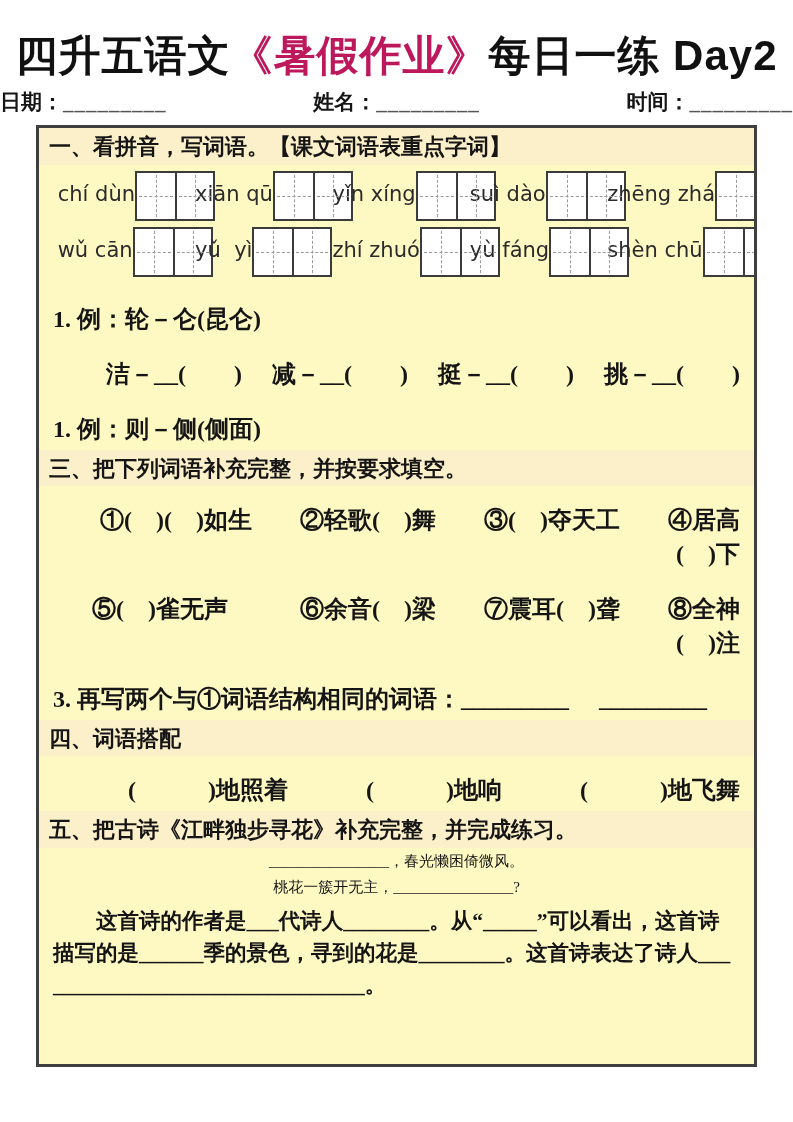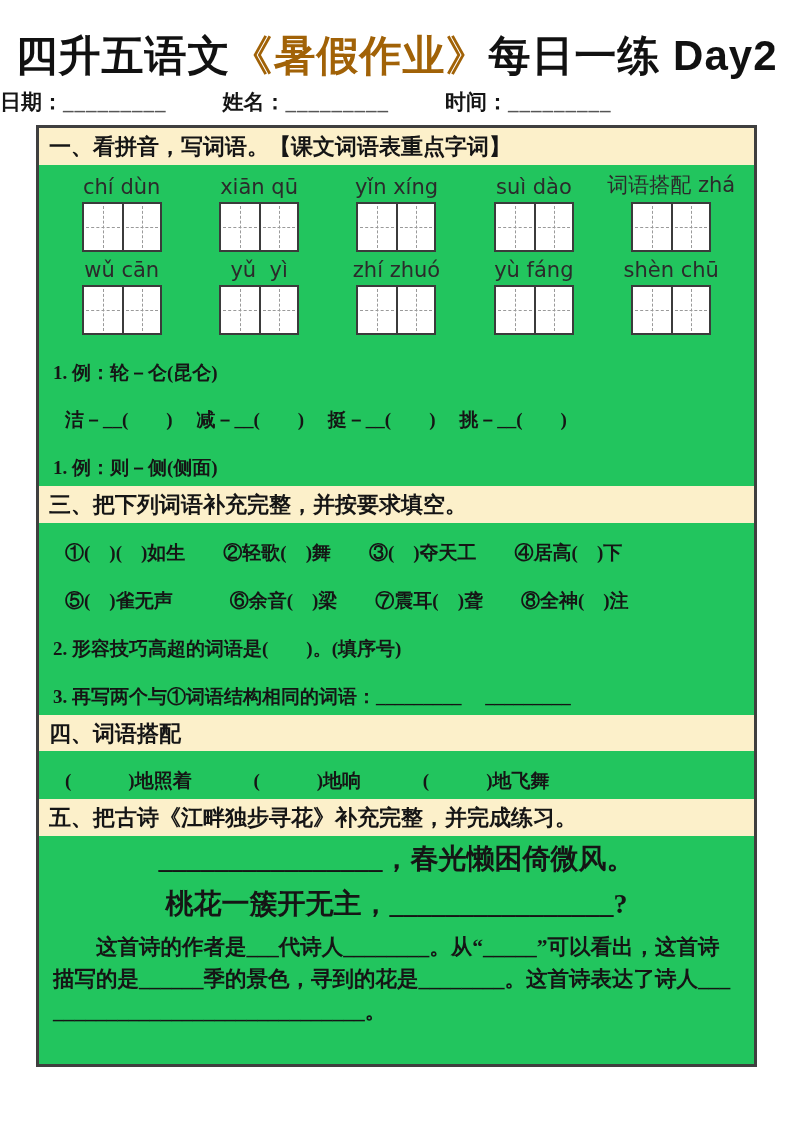--- a/index.html
+++ b/index.html
@@ -17,55 +17,55 @@
   .title {
     padding-top: 28px;
     text-align: center;
     font-family: "Liberation Sans", sans-serif;
     font-size: 42px;
     font-weight: 900;
     letter-spacing: 1px;
     color: #111;
     white-space: nowrap;
   }
-  .title .hl { color: #a16207; }
+  .title .hl { color: #be185d; }
   
   .meta {
     display: flex;
-    justify-content: flex-start;
+    justify-content: space-between;
     gap: 56px;
     margin-top: 4px;
     font-size: 21px;
     font-weight: 700;
     white-space: pre;
   }
   .meta .blank { color: #555; letter-spacing: 1px; }
   
   .box {
     margin: 9px 36px 0;
     height: 942px;
     border: 3px solid #3f3f3f;
     overflow: hidden;
-    background: #22c55e;
+    background: #fef9c3;
   }
   .band {
     background: #fcf0ca;
     font-size: 22px;
     font-weight: 700;
     padding: 5px 10px 4px;
     line-height: 1.25;
   }
   
   .pin-row {
     display: flex;
     justify-content: space-around;
     align-items: flex-end;
     padding: 6px 14px 0;
   }
-  .pcol { display: flex; flex-direction: column; align-items: center; width: 128px; }
+  .pcol { display: flex; align-items: center; width: 128px; }
   .pinyin {
     font-family: "DejaVu Sans", sans-serif;
     font-size: 21px;
     color: #2b2b2b;
     white-space: pre;
     margin-bottom: 3px;
   }
   .tian { display: flex; border: 2px solid #3b3b3b; background: #fff; }
   .cell { position: relative; width: 38px; height: 46px; }
   .cell + .cell { border-left: 2px solid #3b3b3b; }
@@ -73,32 +73,32 @@
     content: ""; position: absolute; left: 50%; top: 2px; bottom: 2px;
     border-left: 1.5px dashed #9a9a9a;
   }
   .cell::after {
     content: ""; position: absolute; top: 50%; left: 2px; right: 2px;
     border-top: 1.5px dashed #9a9a9a;
   }
   .grids-gap { height: 8px; }
   
   .line {
-    font-size: 19px;
+    font-size: 24px;
     font-weight: 700;
     padding: 17px 14px 4px;
     line-height: 1.42;
     white-space: pre-wrap;
   }
-  .indent { padding-left: 26px; }
+  .indent { padding-left: 26px; text-align: right; }
   
   .poem {
     text-align: center;
-    font-size: 28px;
-    font-weight: 700;
+    font-size: 15px;
+    font-weight: 400;
     padding: 4px 0 3px;
     white-space: pre;
   }
   .para {
     font-size: 21.5px;
     font-weight: 700;
     line-height: 1.5;
     padding: 5px 14px 8px;
     text-indent: 2em;
     word-break: break-all;
@@ -146,21 +146,21 @@
           </div>
       </div>
       <div class="pcol">
         <div class="pinyin">suì dào</div>
         <div class="tian">
             <div class="cell"></div>
             <div class="cell"></div>
           </div>
       </div>
       <div class="pcol">
-        <div class="pinyin">词语搭配 zhá</div>
+        <div class="pinyin">zhēng zhá</div>
         <div class="tian">
             <div class="cell"></div>
             <div class="cell"></div>
           </div>
       </div>
     </div>
 
     <div class="pin-row">
       <div class="pcol">
         <div class="pinyin">wǔ cān</div>
@@ -200,21 +200,20 @@
     </div>
     <div class="grids-gap"></div>
 
     <div class="line">1. 例：轮－仑(昆仑)</div>
     <div class="line indent">洁－__(　　)　 减－__(　　)　 挺－__(　　)　 挑－__(　　)</div>
     <div class="line">1. 例：则－侧(侧面)</div>
 
     <div class="band">三、把下列词语补充完整，并按要求填空。</div>
     <div class="line indent">①(　)(　)如生　　②轻歌(　)舞　　③(　)夺天工　　④居高(　)下</div>
     <div class="line indent">⑤(　)雀无声　　　⑥余音(　)梁　　⑦震耳(　)聋　　⑧全神(　)注</div>
-    <div class="line">2. 形容技巧高超的词语是(　　)。(填序号)</div>
     <div class="line">3. 再写两个与①词语结构相同的词语：_________　 _________</div>
 
     <div class="band">四、词语搭配</div>
     <div class="line indent">(　　　)地照着　　　 (　　　)地响　　　 (　　　)地飞舞</div>
 
     <div class="band">五、把古诗《江畔独步寻花》补充完整，并完成练习。</div>
     <div class="poem">________________，春光懒困倚微风。</div>
     <div class="poem">桃花一簇开无主，________________?</div>
     <div class="para">这首诗的作者是___代诗人________。从“_____”可以看出，这首诗描写的是______季的景色，寻到的花是________。这首诗表达了诗人________________________________。</div>
 

